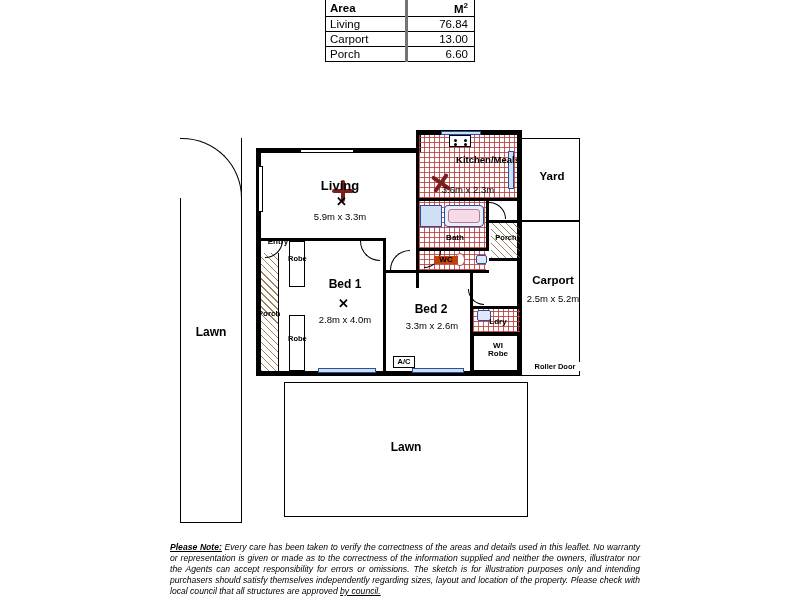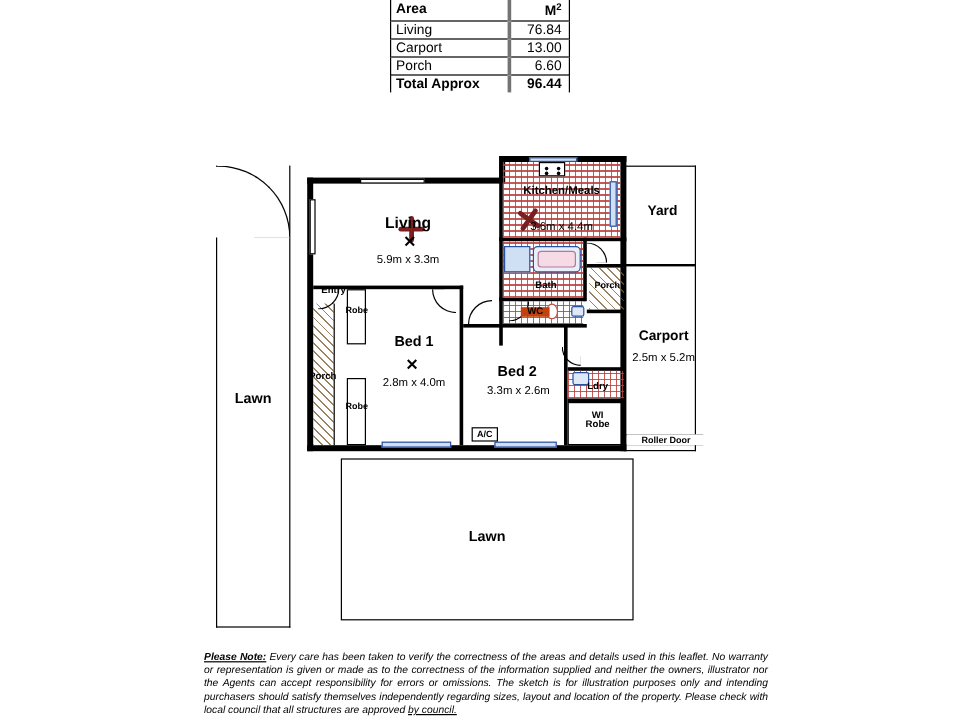--- a/index.html
+++ b/index.html
@@ -125,24 +125,20 @@
       <td class="tbl-mid tbl-side-r tbl-line-top">76.84</td>
     </tr>
     <tr>
       <td class="tbl-side-l tbl-line-top">Carport</td>
       <td class="tbl-mid tbl-side-r tbl-line-top">13.00</td>
     </tr>
     <tr>
       <td class="tbl-side-l tbl-line-top tbl-line-bot">Porch</td>
       <td class="tbl-mid tbl-side-r tbl-line-top tbl-line-bot">6.60</td>
     </tr>
-    <tr>
-      <td class="tbl-side-l bold">Total Approx</td>
-      <td class="tbl-mid tbl-side-r bold">96.44</td>
-    </tr>
   </tbody>
     </table>
 </div>
 
 <div id="plan">
 
   <div id="lawn-left" style="border-top:none;"></div>
   <div id="lawn-left-top-curve"></div>
   <div id="lawn-left-label">Lawn</div>
 
@@ -254,22 +250,22 @@
   <div class="xmark" style="left:336px; top:84px;">✕</div>
   <div class="rdim" style="left:300px; top:101px; width:80px;">5.9m x 3.3m</div>
 
   <div class="rlabel" style="left:310px; top:167px; width:70px; font-size:12px;">Bed 1</div>
   <div class="xmark" style="left:338px; top:186px;">✕</div>
   <div class="rdim" style="left:305px; top:204px; width:80px;">2.8m x 4.0m</div>
 
   <div class="rlabel" style="left:396px; top:192px; width:70px; font-size:12px;">Bed 2</div>
   <div class="rdim" style="left:392px; top:210px; width:80px;">3.3m x 2.6m</div>
 
-  <div class="rlabel" style="left:420px; top:44px; width:96px; font-size:9.5px;">Kitchen/Meals</div>
-  <div class="rdim" style="left:420px; top:74px; width:96px;">3.6m x 4.4m</div>
+  <div class="rlabel" style="left:420px; top:44px; width:96px; font-size:9.5px;padding-left:20px;">Kitchen/Meals</div>
+  <div class="rdim" style="left:420px; top:74px; width:96px;">3.6m x 2.3m</div>
 
   <div class="small-lbl" style="left:258px; top:128px; width:40px; font-size:8px;">Entry</div>
   <div class="small-lbl" style="left:254px; top:200px; width:30px; font-size:8px; transform:none;">Porch</div>
   <div class="small-lbl" style="left:492px; top:124px; width:28px; font-size:7.5px;">Porch</div>
   <div class="small-lbl" style="left:288px; top:145px; width:18px; font-size:7.5px;">Robe</div>
   <div class="small-lbl" style="left:288px; top:225px; width:18px; font-size:7.5px;">Robe</div>
   <div class="small-lbl" style="left:440px; top:124px; width:30px; font-size:8px;">Bath</div>
   <div class="small-lbl" style="left:434px; top:146px; width:24px; font-size:8px; background:#c2410c;">WC</div>
   <div class="small-lbl" style="left:482px; top:208px; width:32px; font-size:8px;">Ldry</div>
   <div class="small-lbl" style="left:482px; top:232px; width:32px; font-size:8px; white-space:pre-line;">WI

